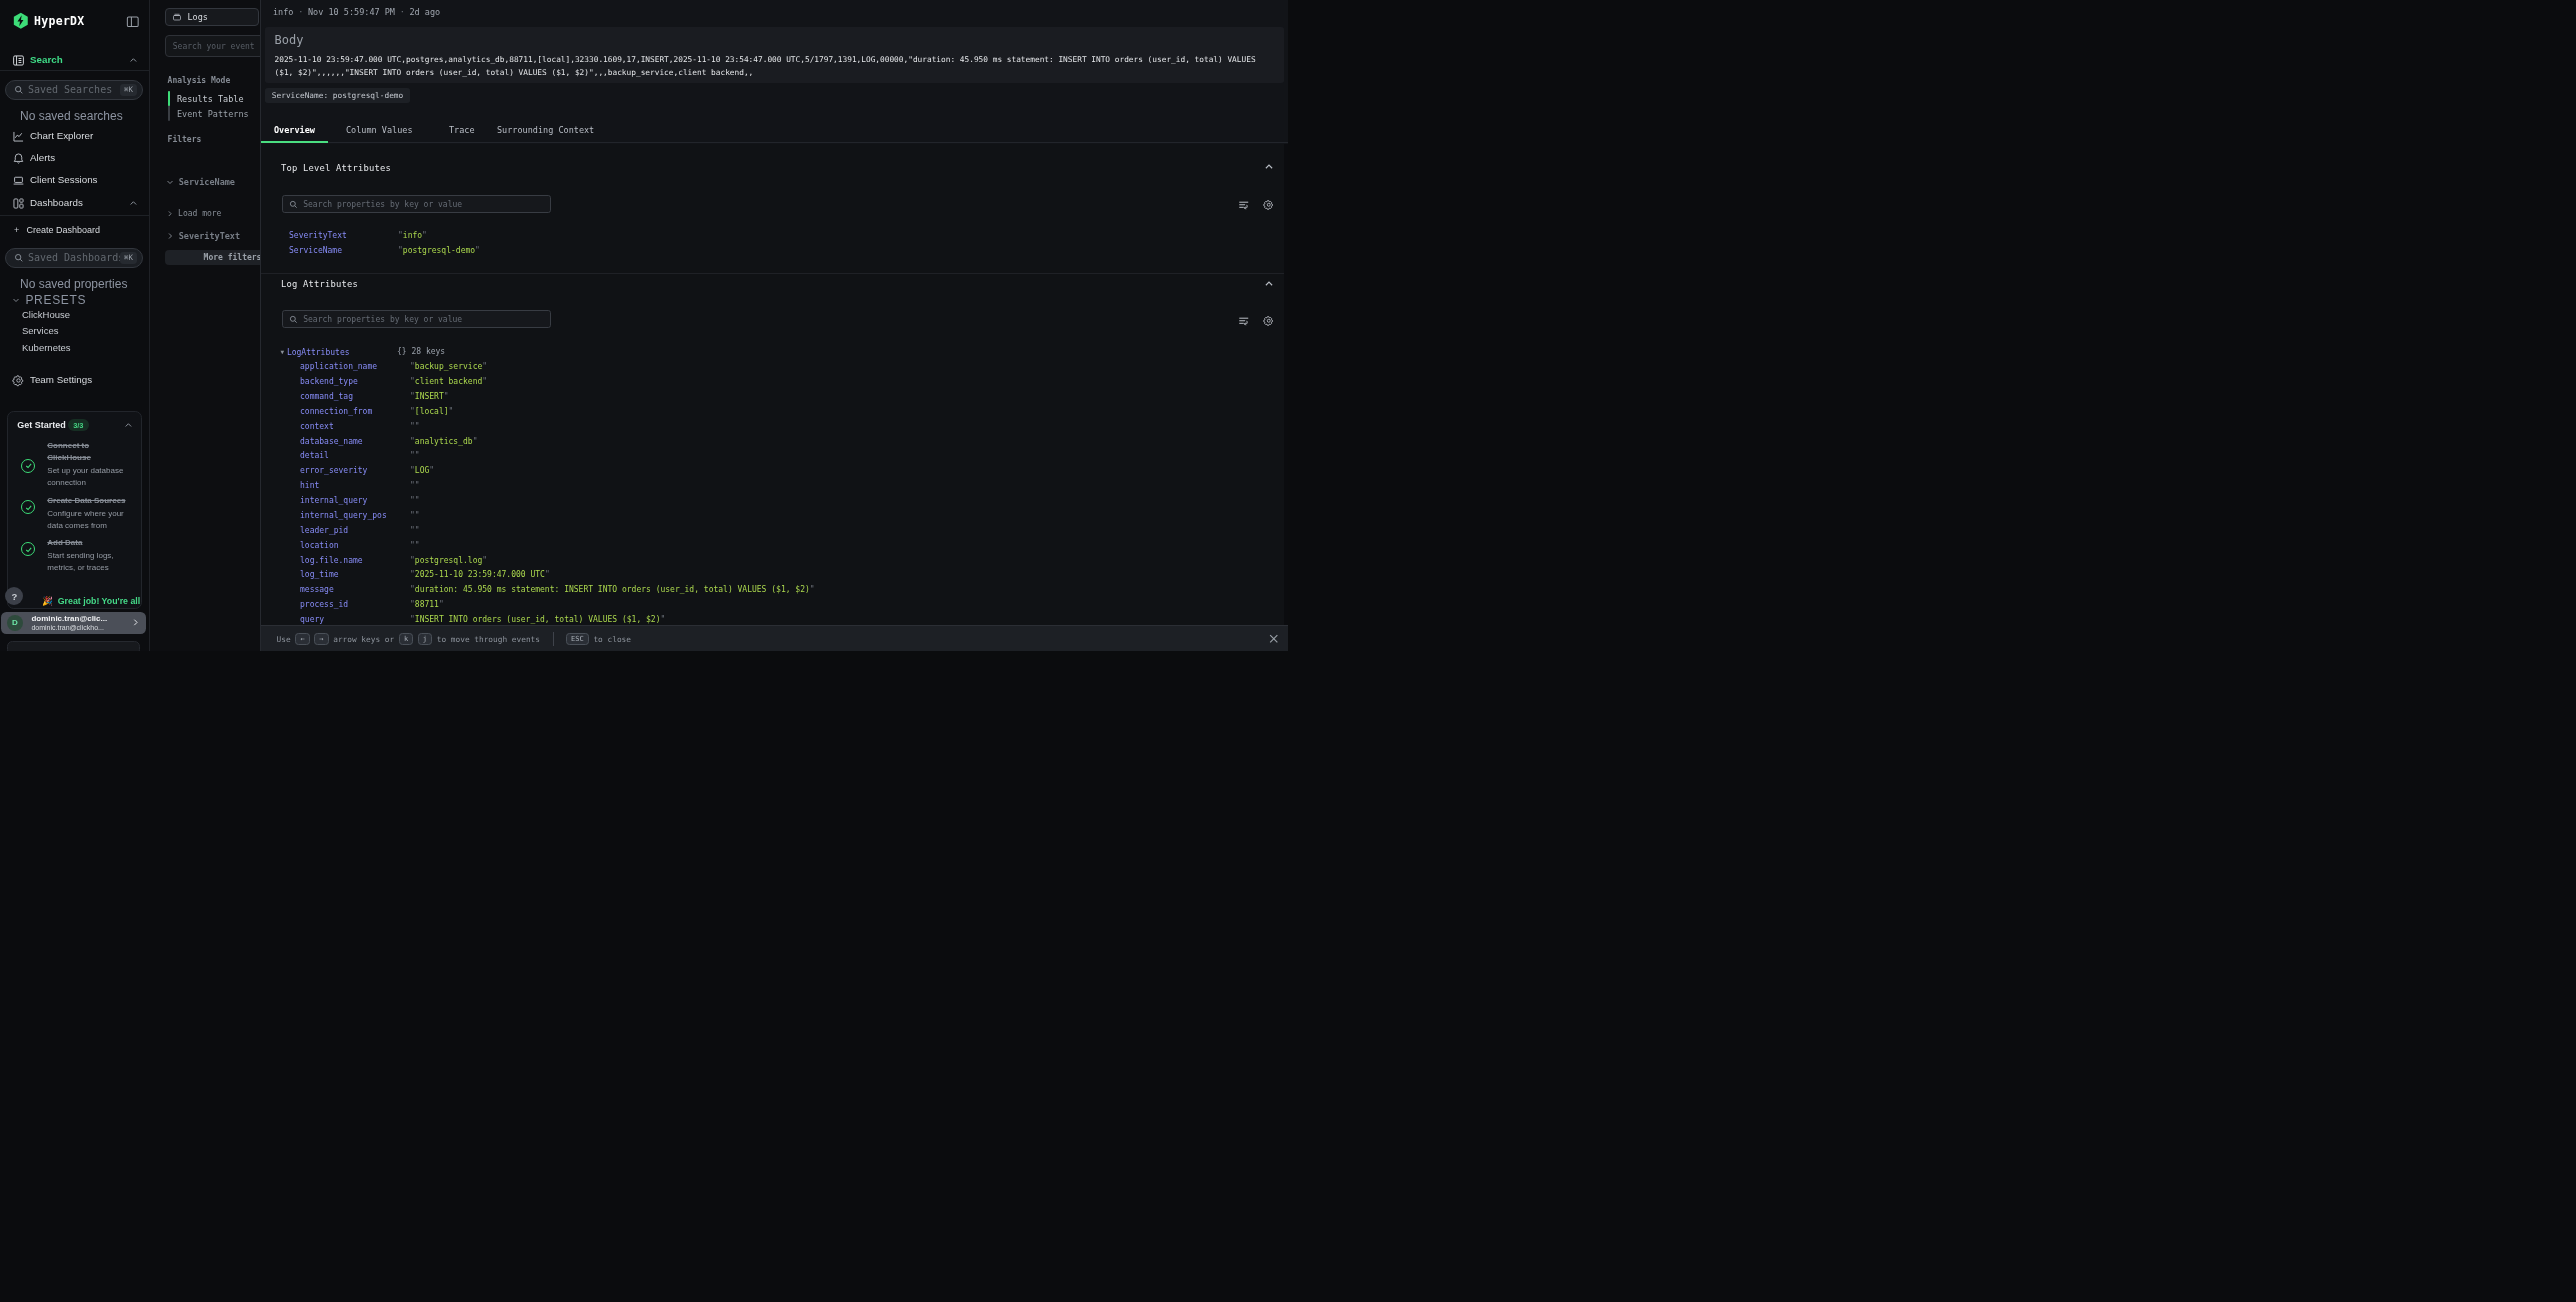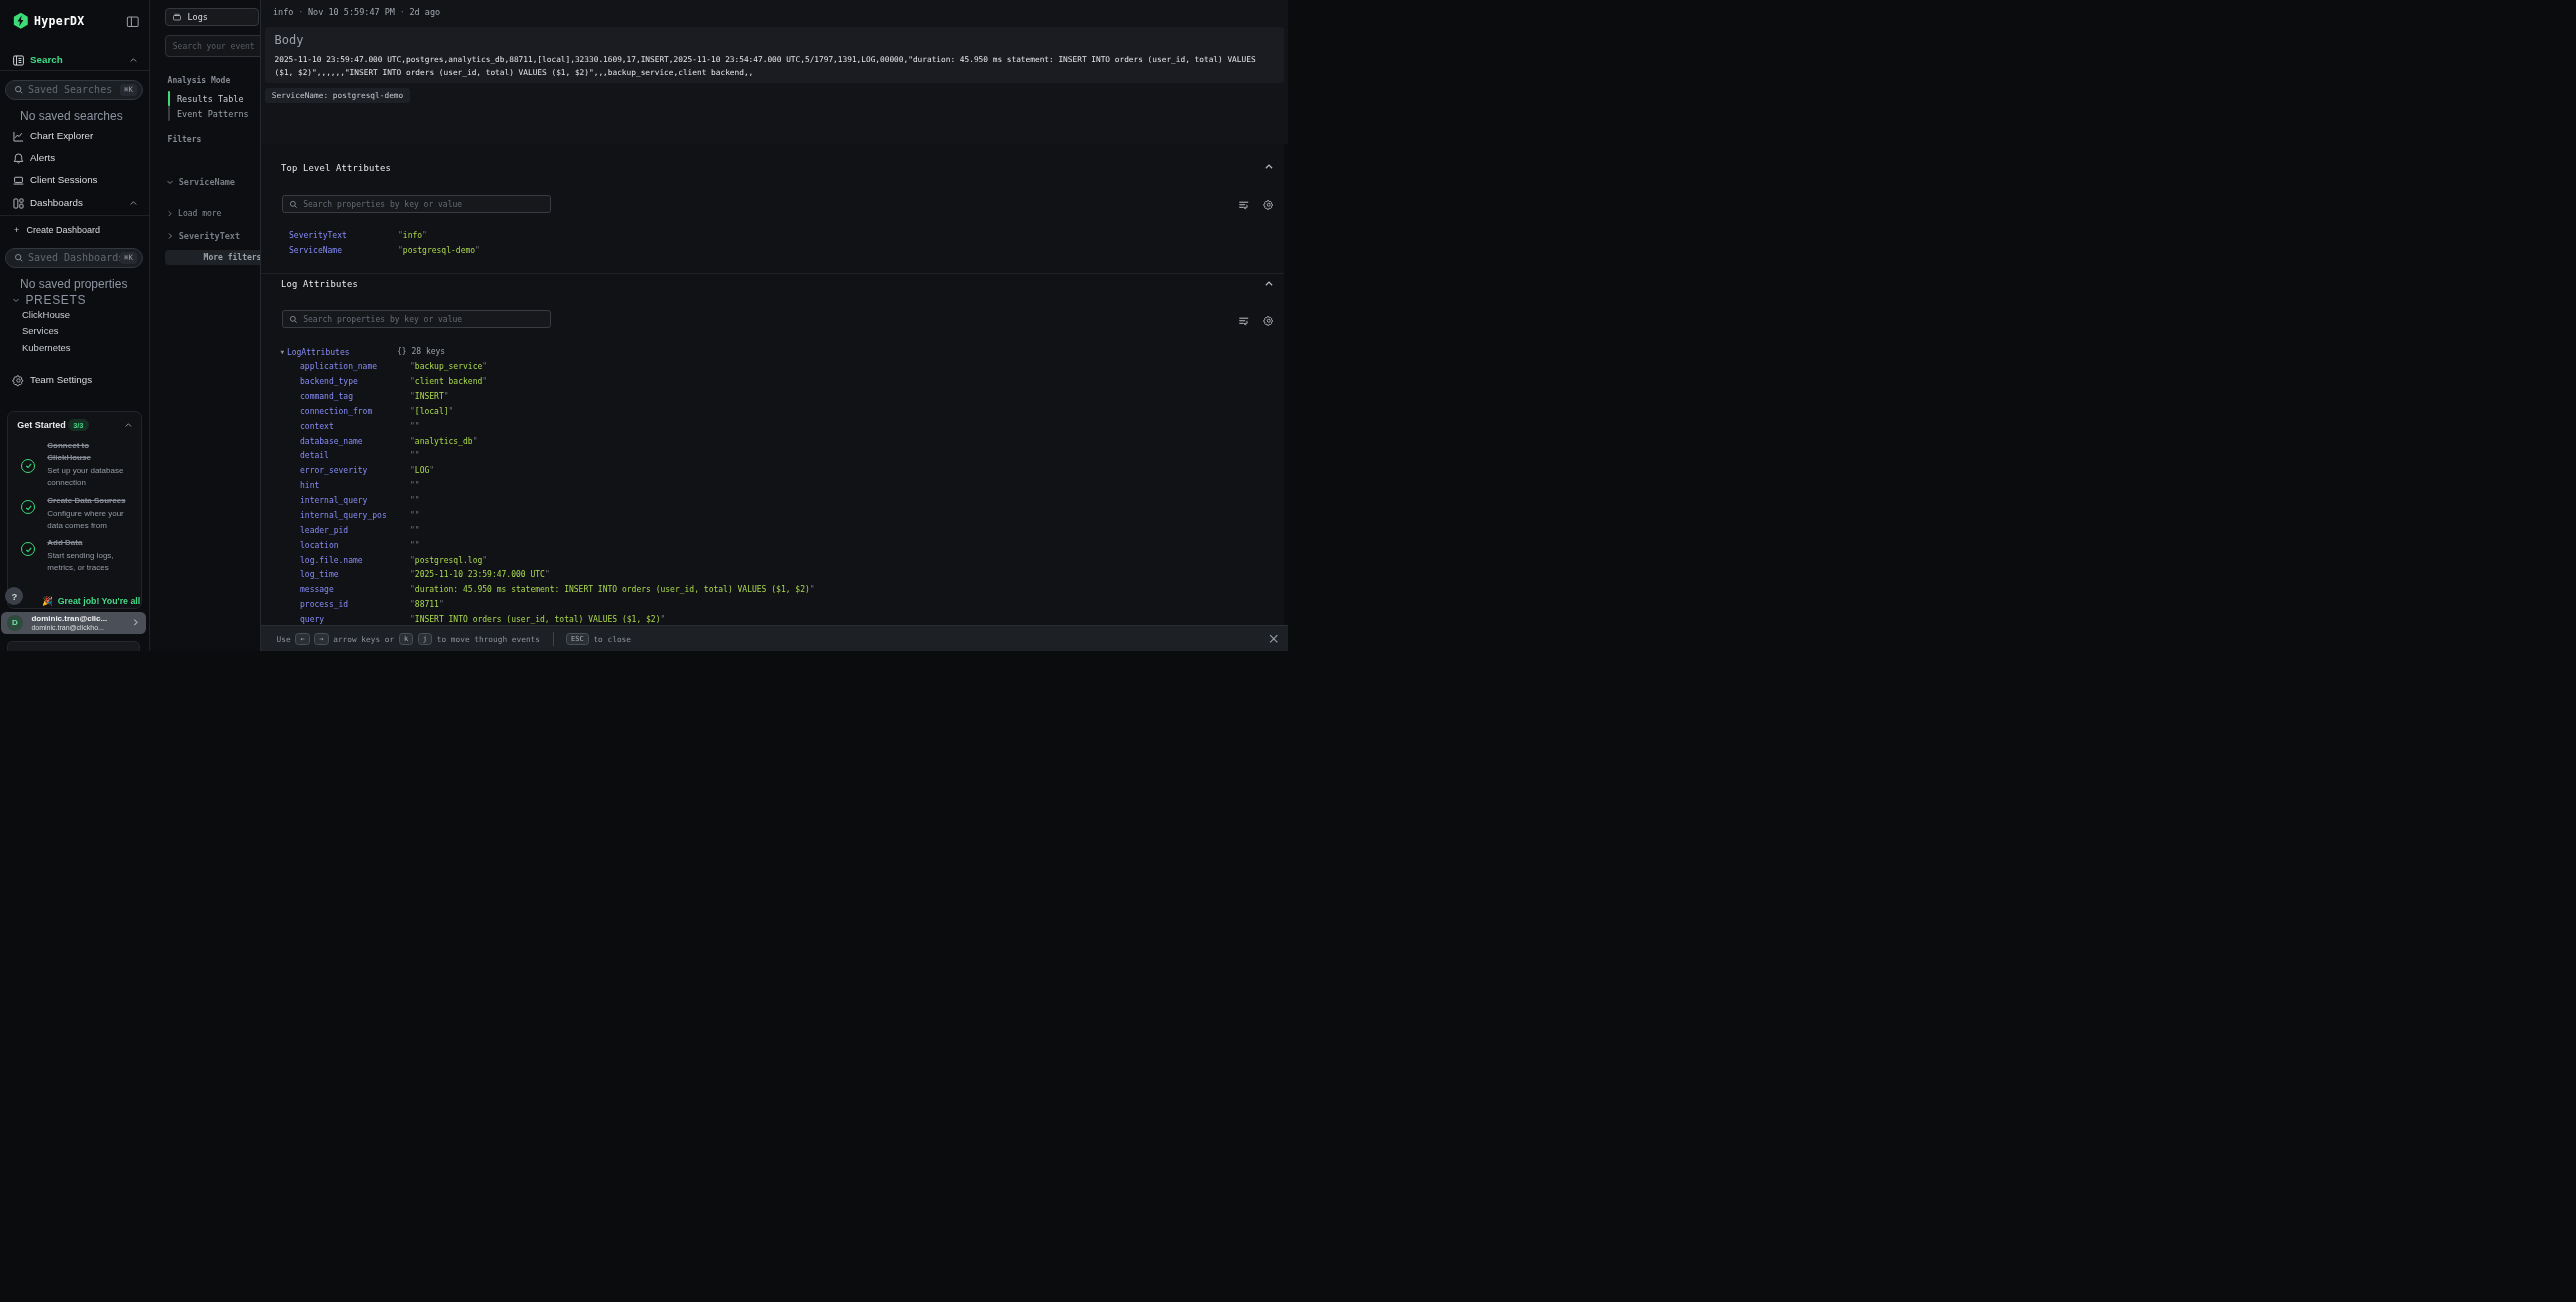--- a/index.html
+++ b/index.html
@@ -401,20 +401,26 @@
       <span>info</span><span class="dot">·</span><span>Nov 10 5:59:47 PM</span><span class="dot">·</span><span>2d ago</span>
     </div>
 
     <div class="body-card">
       <div class="body-label">Body</div>
       <div class="body-text">2025-11-10 23:59:47.000 UTC,postgres,analytics_db,88711,[local],32330.1609,17,INSERT,2025-11-10 23:54:47.000 UTC,5/1797,1391,LOG,00000,"duration: 45.950 ms statement: INSERT INTO orders (user_id, total) VALUES ($1, $2)",,,,,,"INSERT INTO orders (user_id, total) VALUES ($1, $2)",,,backup_service,client backend,,</div>
     </div>
 
     <div class="tag-chip">ServiceName: postgresql-demo</div>
 
+    <div class="tabs" id="tabs-host">
+        <div class="tab active" style="left: 0px;">Overview</div>
+        <div class="tab" style="left: 72px;">Column Values</div>
+        <div class="tab" style="left: 175px;">Trace</div>
+        <div class="tab" style="left: 223px;">Surrounding Context</div>
+      </div>
 
     <div class="content">
 
       <div class="sec-title" style="top:19px;">Top Level Attributes</div>
       <span class="sec-chev" style="top:18px;">
         <svg viewBox="0 0 16 16" fill="none" stroke="currentColor" stroke-width="1.8">
             <polyline points="3,10 8,5 13,10"></polyline>
           </svg>
       </span>
       <div class="sec-search" style="top:51px;">

